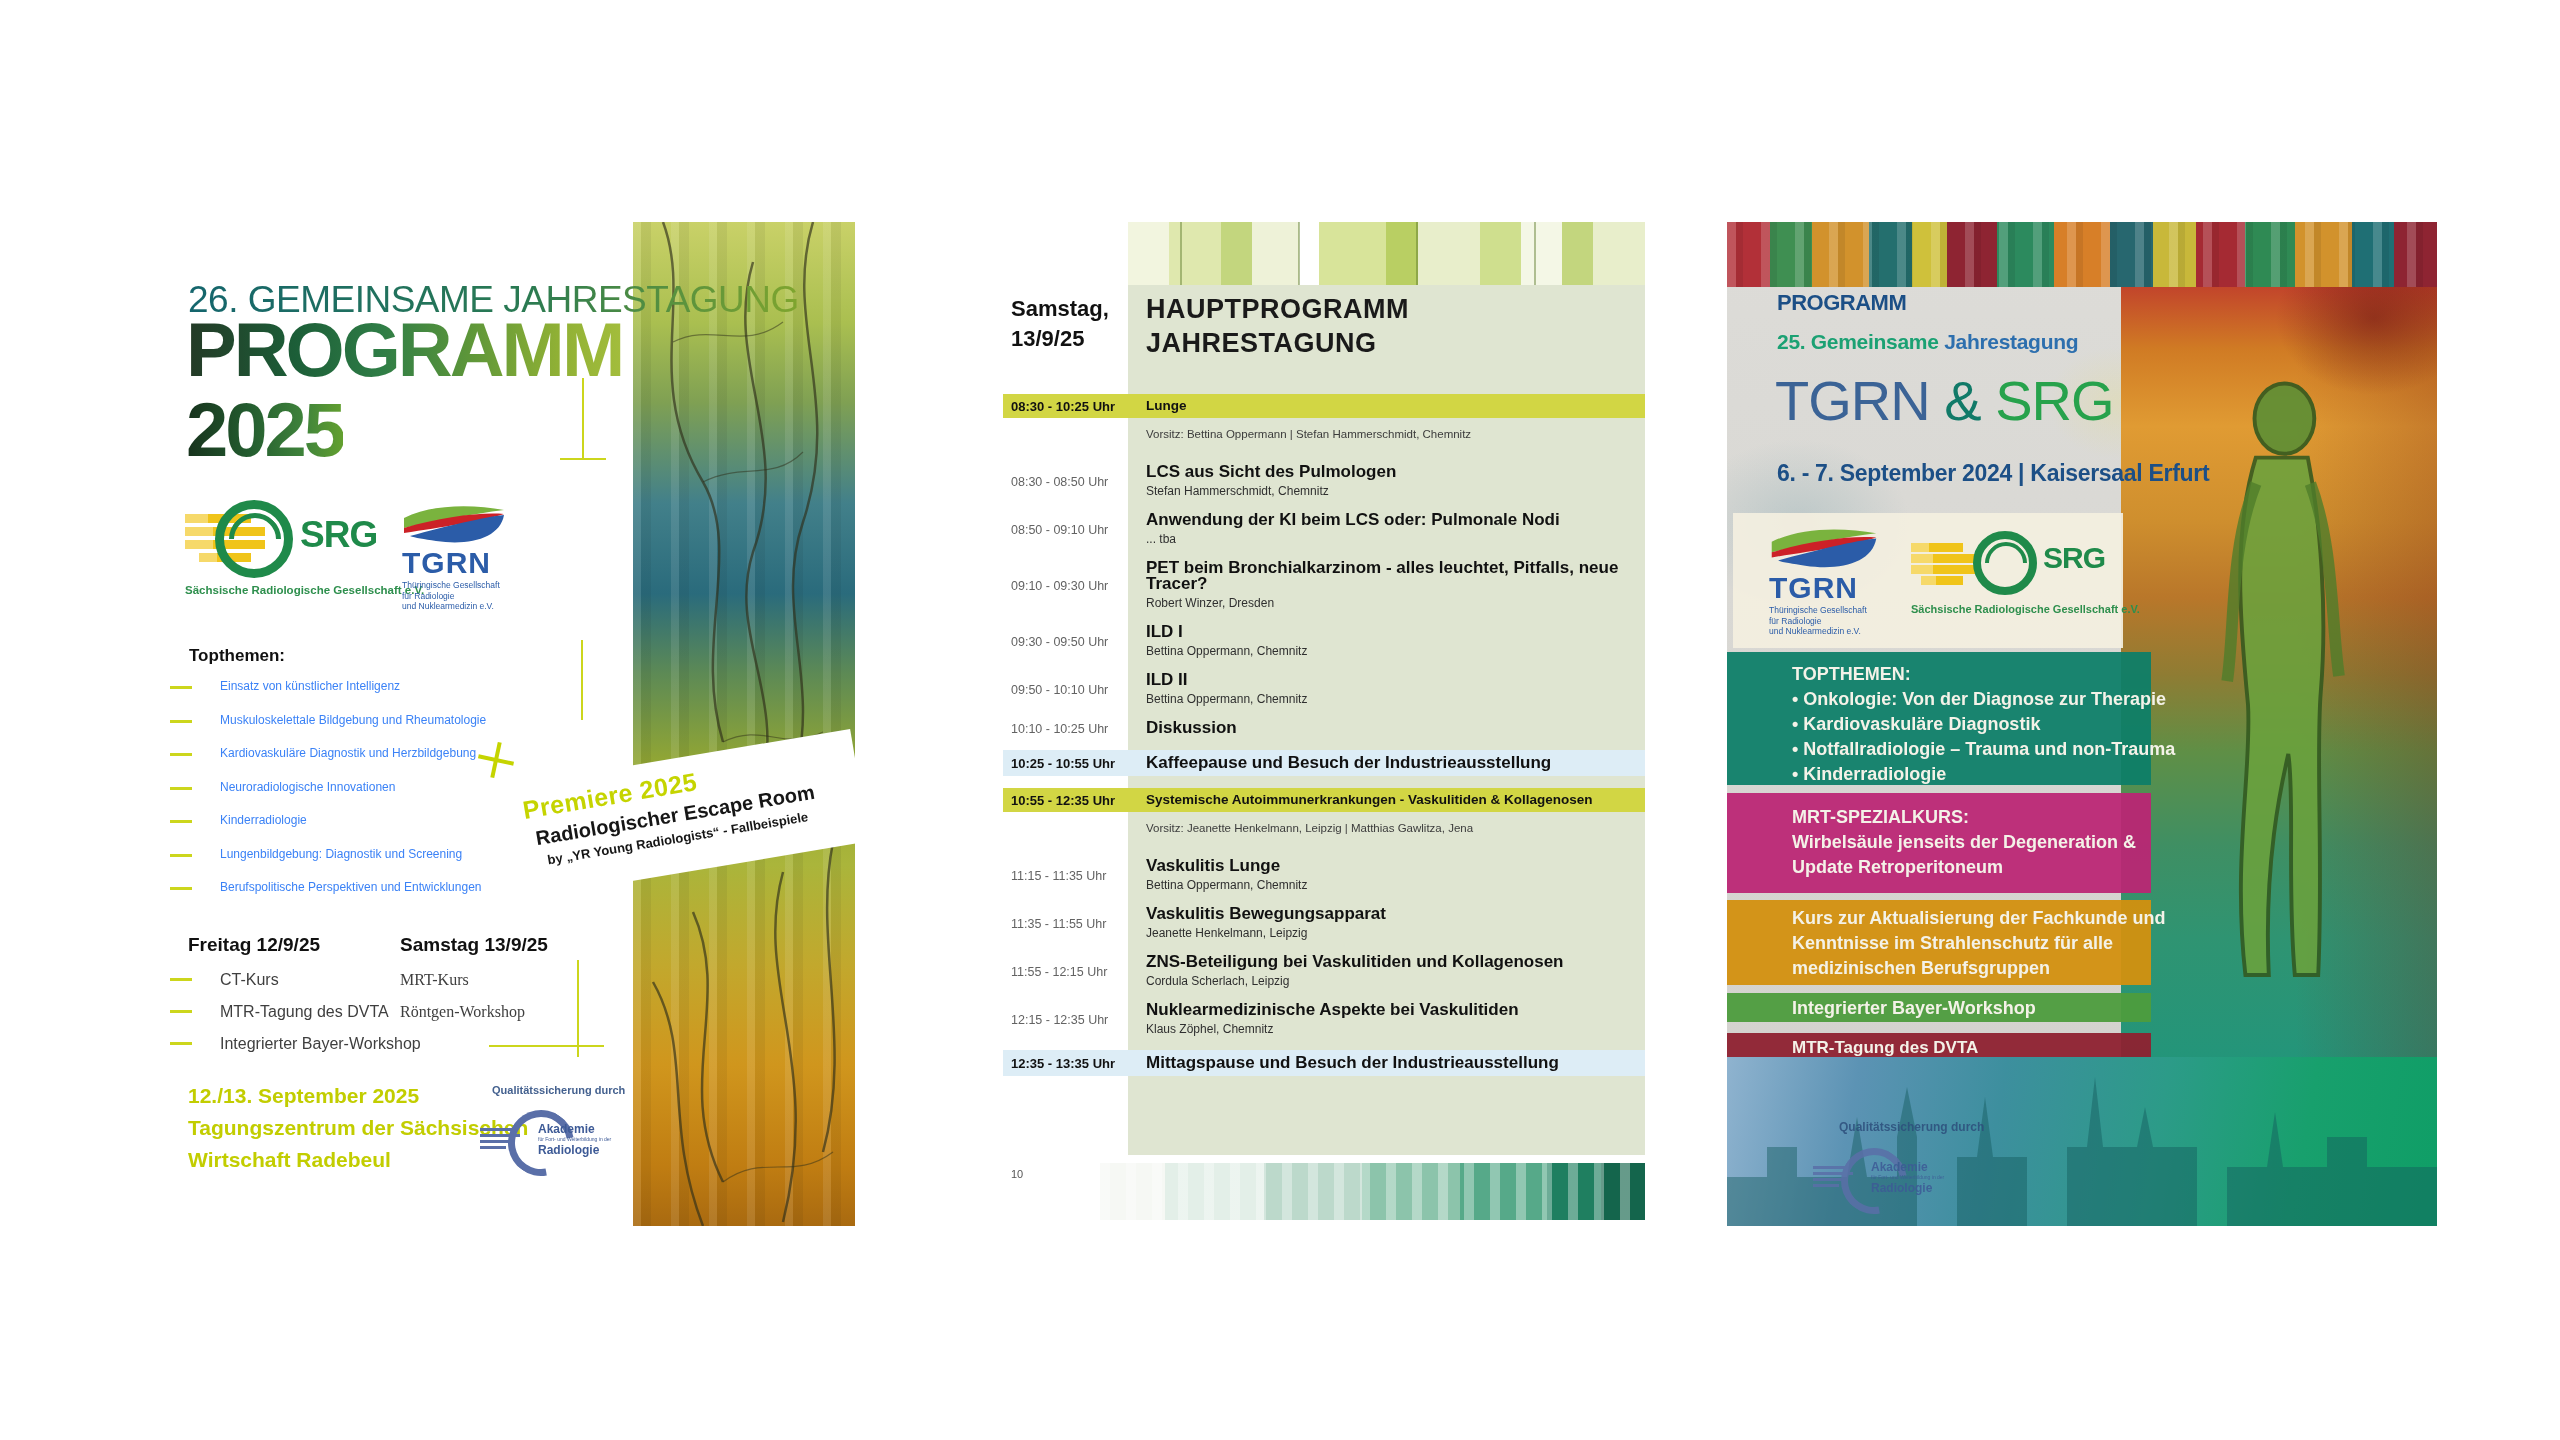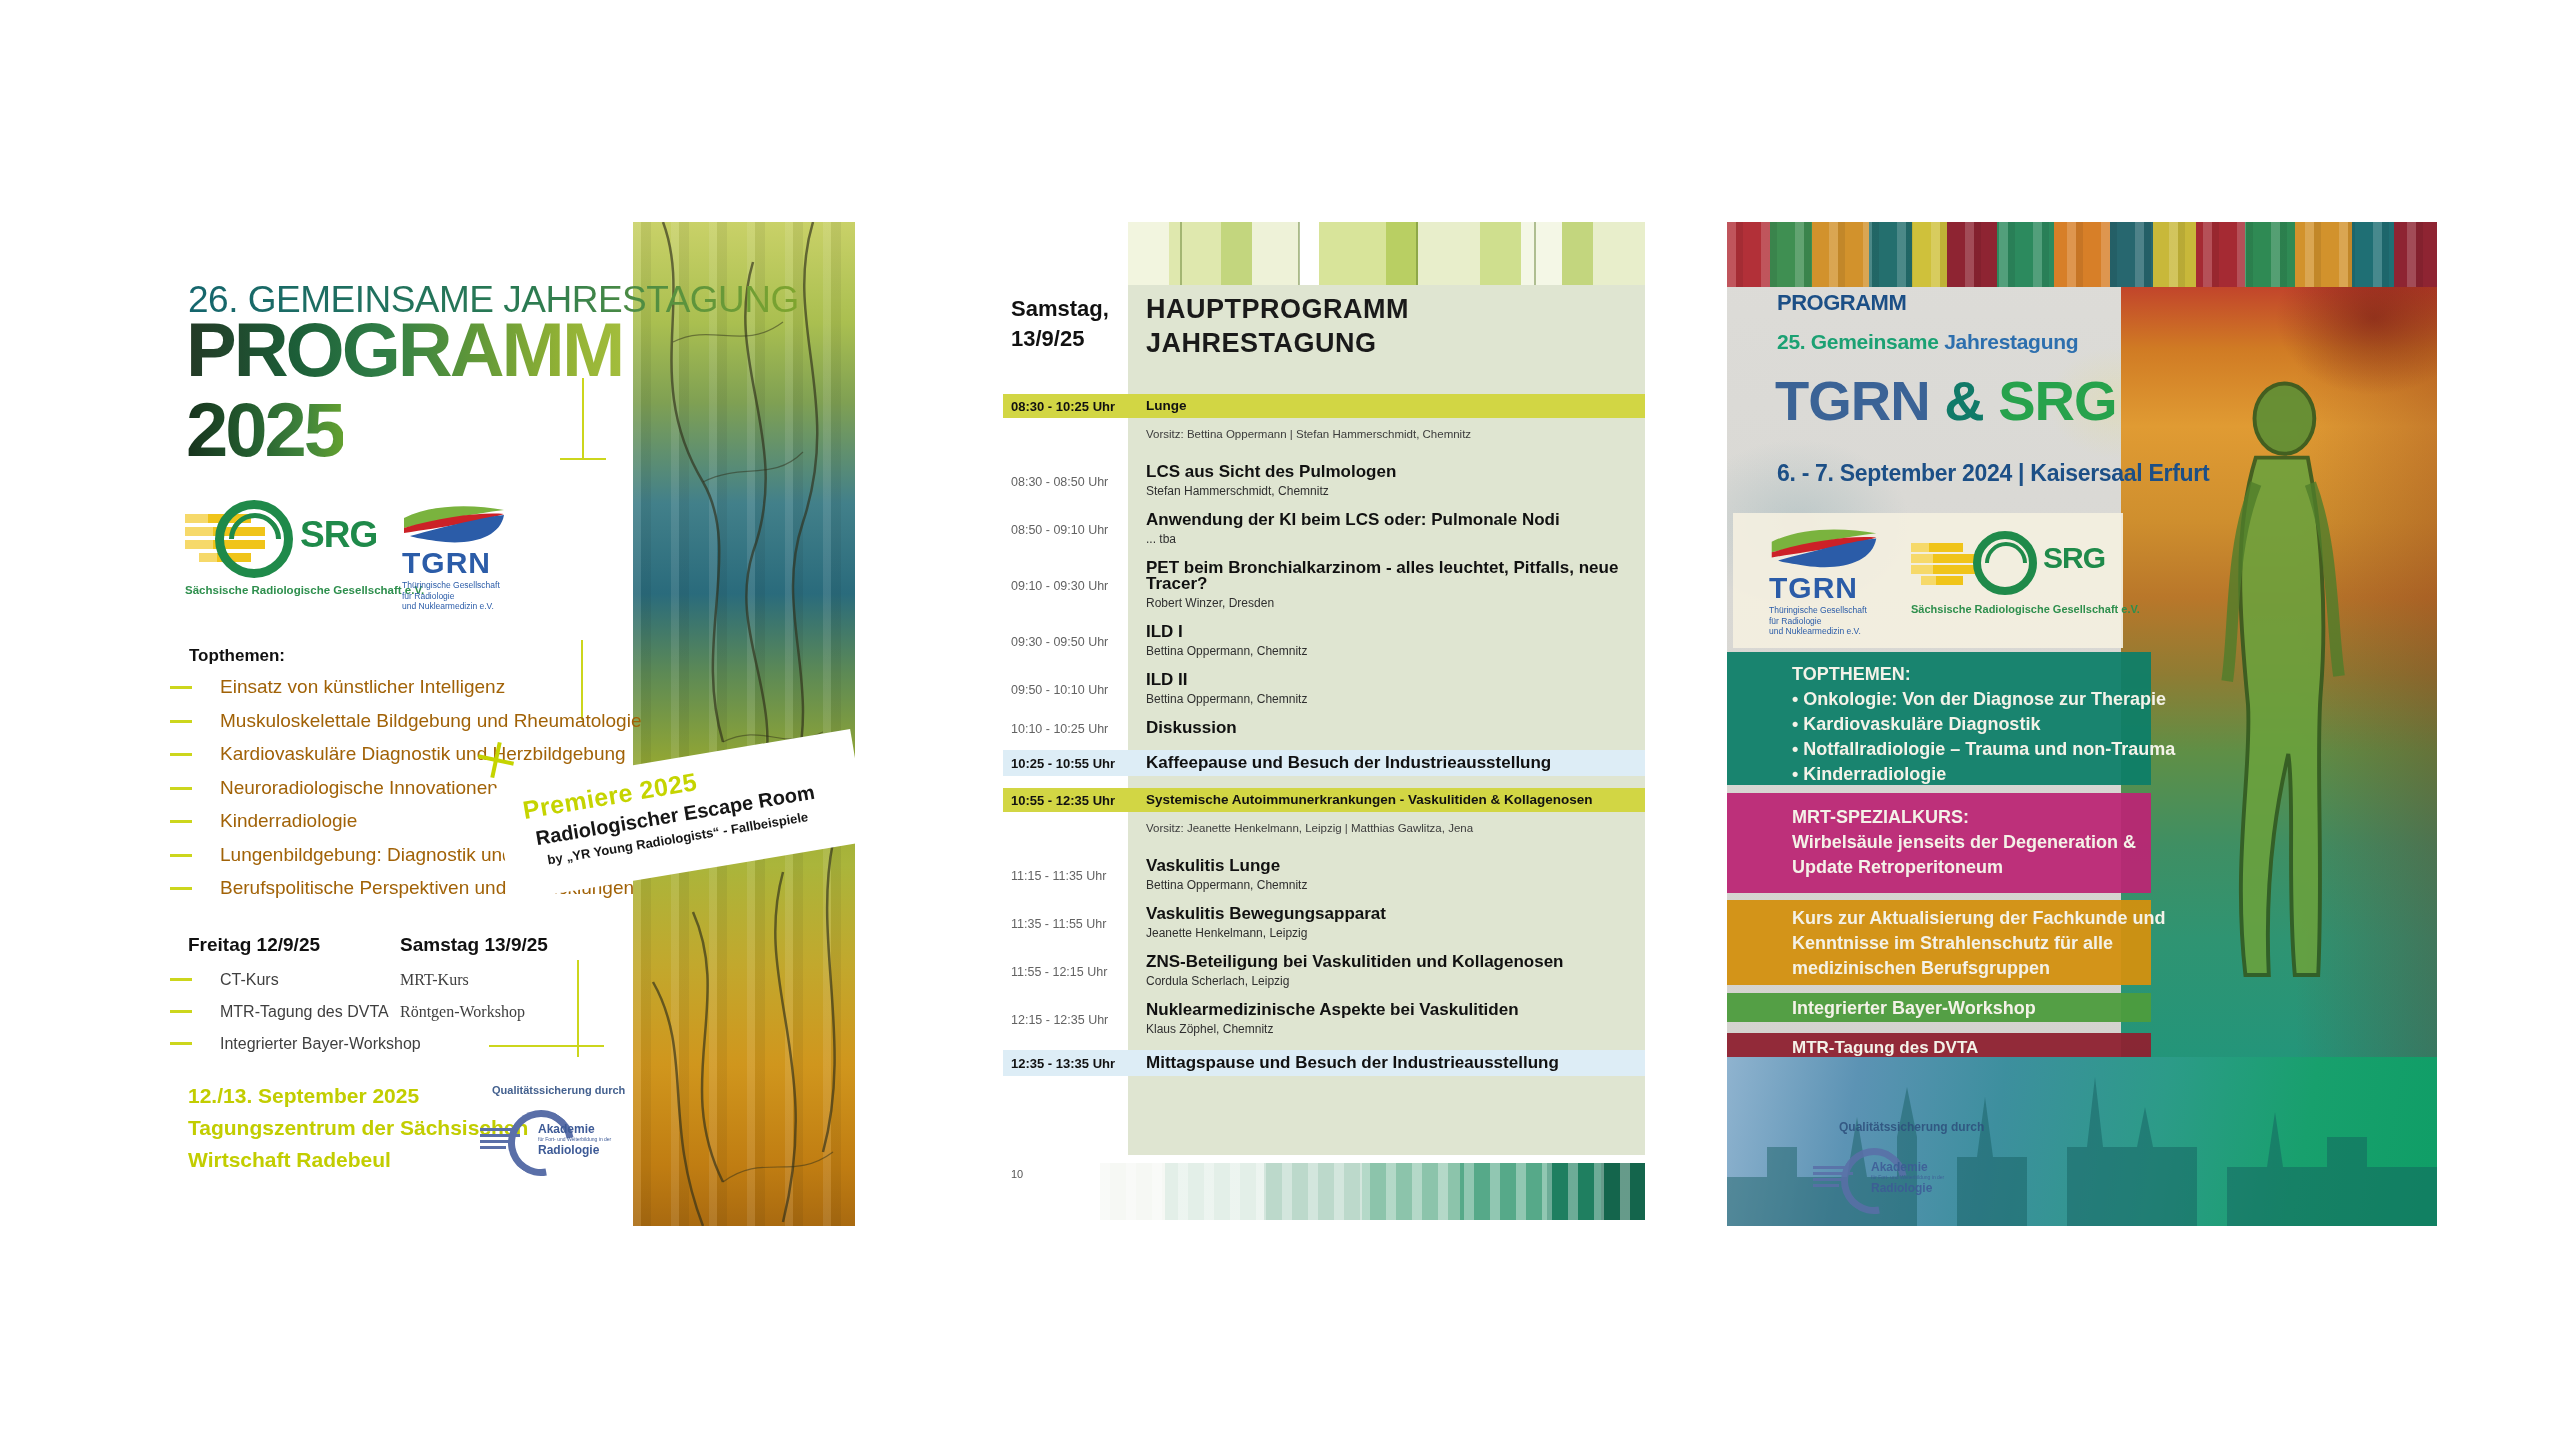--- a/index.html
+++ b/index.html
@@ -34,21 +34,21 @@
   .srg-text{position:absolute;left:115px;top:14px;font-size:37px;font-weight:800;color:#1f8a4a;letter-spacing:-1px;}
   .srg-caption{position:absolute;left:0;top:84px;width:260px;font-size:11.5px;font-weight:700;color:#2e8f4d;}
   
   .tgrn-logo{left:232px;top:280px;width:120px;height:120px;}
   .tgrn-name{font-size:30px;font-weight:800;color:#2b5ca8;letter-spacing:1px;margin-top:-4px;}
   .tgrn-cap{font-size:8.5px;line-height:10.5px;color:#2b5ca8;}
 
   .yline{background:#ccd61c;}
   .topic-head{left:19px;top:424px;font-size:17px;font-weight:800;color:#111;}
   .topics{left:0;top:448px;width:420px;}
-  .topic{position:relative;padding-left:50px;font-size:19px;color:#a16207;line-height:33.5px;white-space:nowrap;}
+  .topic{position:relative;padding-left:50px;font-size:12px;color:#3b82f6;line-height:33.5px;white-space:nowrap;}
   .topic .dash,.dayitem .dash{position:absolute;left:0;top:16px;width:22px;height:3px;background:#ccd61c;}
   .daycol-h{font-size:19px;font-weight:800;color:#111;}
   .dayitem{position:relative;padding-left:50px;font-size:16px;color:#3f3f3f;line-height:32px;white-space:nowrap;}
   .dayitem .dash{top:14px;}
   #day2 .dayitem{padding-left:0;font-family:Liberation Serif, serif;}
   .venue{left:18px;top:858px;font-size:21px;font-weight:800;color:#c2cd00;line-height:32px;}
   .p1-quality-label{left:322px;top:862px;font-size:11px;font-weight:700;color:#44618f;}
   
   .akad{width:150px;height:80px;}
   .akad-ring{position:absolute;left:28px;top:4px;width:52px;height:52px;border:7px solid #5a6fa8;
@@ -111,21 +111,21 @@
   .p3-artcol{left:394px;top:65px;width:316px;height:775px;
     background:
       radial-gradient(140px 110px at 80% 4%, rgba(110,20,20,.55), transparent 70%),
       linear-gradient(90deg, rgba(0,0,0,0) 55%, rgba(120,30,20,.25)),
       linear-gradient(180deg,#c2452b 0%,#d07b24 8%,#e09b33 18%,#cf8f2e 30%,#b9772a 40%,#8f7c33 50%,#5f8f46 60%,#3f8f63 72%,#2f9472 84%,#23957a 100%);}
   .p3-bottom{left:0;top:835px;width:710px;height:169px;
     background:linear-gradient(100deg,#8fb3cf 0%,#5c93b4 18%,#3d8f9e 38%,#2c9b88 60%,#18a06d 80%,#0f9e66 100%);}
   .p3-kicker{left:50px;top:68px;font-size:22px;font-weight:800;letter-spacing:-0.5px;color:#1c4f86;}
   .p3-sub{left:50px;top:108px;font-size:21px;font-weight:800;letter-spacing:-0.3px;}
   .p3-sub .g{color:#1ba173;} .p3-sub .b{color:#2d6fae;}
-  .p3-title{left:48px;top:146px;font-size:56px;font-weight:700;letter-spacing:-1px;}
+  .p3-title{left:48px;top:146px;font-size:56px;font-weight:400;letter-spacing:-1px;}
   .p3-title .t{color:#3b6396;} .p3-title .a{color:#117a68;} .p3-title .s{color:#27a24c;}
   .p3-date{left:50px;top:238px;font-size:23px;font-weight:800;letter-spacing:-0.3px;color:#1c4f86;}
   .p3-logos{left:6px;top:291px;width:390px;height:135px;background:rgba(243,239,224,.93);}
   .p3-tgrn{position:absolute;left:36px;top:12px;width:130px;}
   .p3-srg{position:absolute;left:178px;top:18px;width:210px;height:110px;}
   .p3-srg .srg-ring{left:62px;top:0;width:48px;height:48px;border-width:8px;}
   .p3-srg .srg-ring2{left:74px;top:11px;width:34px;height:34px;border-width:4px;}
   .p3-srg .srg-text{left:132px;top:10px;font-size:30px;}
   .p3-srg .srg-caption{top:72px;width:240px;font-size:11px;}
   .box{left:0;box-sizing:border-box;color:#f4f2e8;padding-left:65px;}

